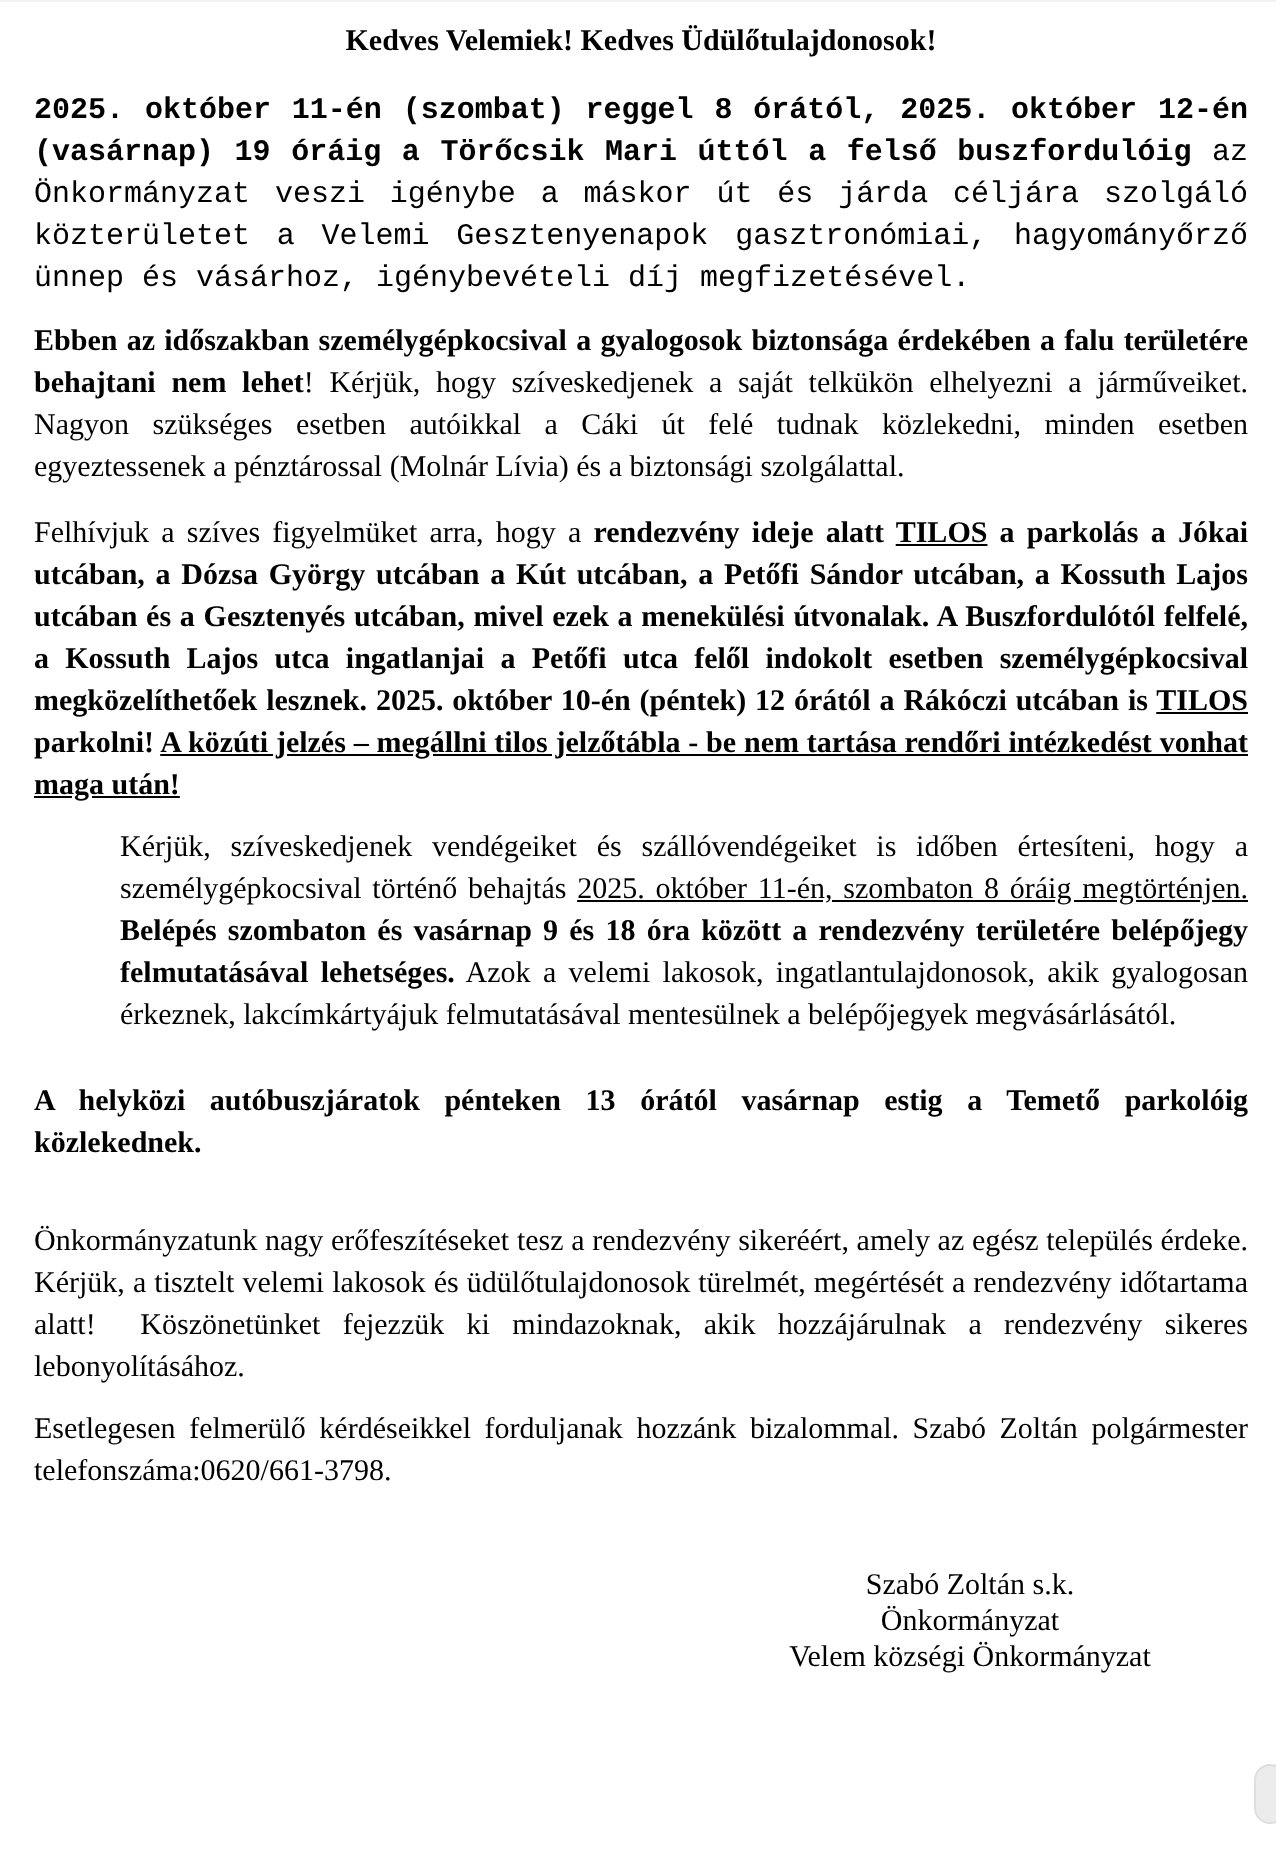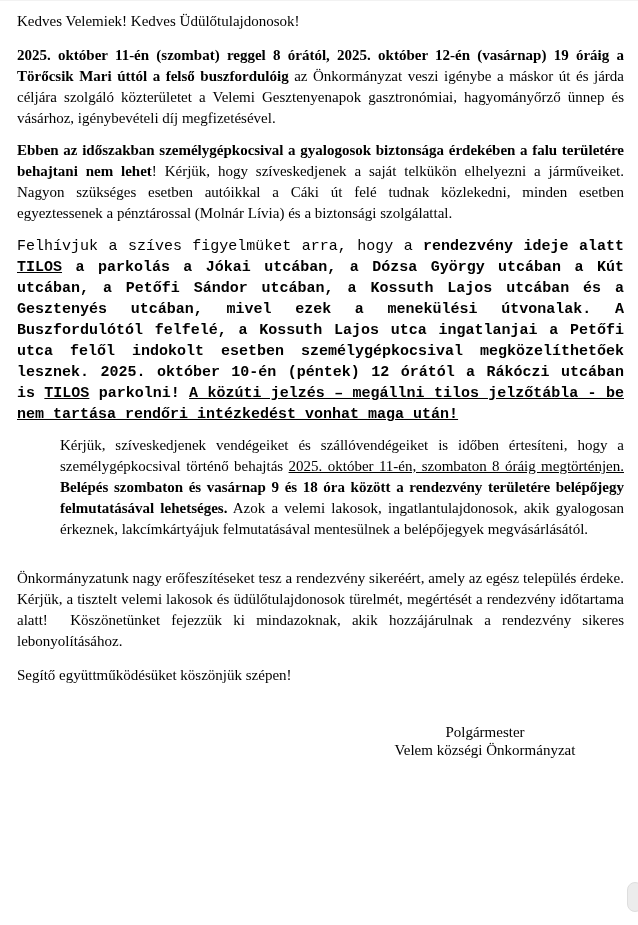--- a/index.html
+++ b/index.html
@@ -21,33 +21,33 @@
     position: absolute;
     top: 0; left: 0; right: 0;
     height: 1px;
     background: #f2f2f2;
   }
   .doc {
     padding: 11px 14px 0 17px;
   }
   .title {
     margin: 0;
-    font-weight: normal;
-    text-align: left;
+    font-weight: bold;
+    text-align: center;
   }
   .para {
     margin: 12px 0 0 0;
     text-align: justify;
   }
   .para span.b { font-weight: bold; }
   .para span.u { text-decoration: underline; }
   [data-pid="intro"]        { margin-top: 45px; }
-  [data-pid="occupation"]   { margin-top: 13px; }
+  [data-pid="occupation"]   { margin-top: 13px; font-family: Liberation Mono, monospace; }
   [data-pid="no-entry"]     { margin-top: 11px; font-family: Liberation Serif, serif; }
-  [data-pid="parking-ban"]  { margin-top: 12px; font-family: Liberation Mono, monospace; }
+  [data-pid="parking-ban"]  { margin-top: 12px; }
   [data-pid="guests"]       { margin-top: 10px; margin-left: 43px; }
   [data-pid="buses"]        { margin-top: 22px; }
   [data-pid="municipality"] { margin-top: 28px; }
   [data-pid="contact"]      { margin-top: 10px; }
   [data-pid="thanks"]       { margin-top: 13px; }
   [data-pid="dateline"]     { margin-top: 9px; }
   .signature {
     margin: 37px 0 0 333px;
     width: 270px;
     text-align: center;
@@ -70,23 +70,25 @@
 <div class="page-top-edge"></div>
 
 <div class="doc">
   <p class="title">Kedves Velemiek! Kedves Üdülőtulajdonosok!</p>
 
   <div id="paragraphs">
       <p class="para" data-pid="occupation"><span class="b">2025. október 11-én (szombat) reggel 8 órától, 2025. október 12-én (vasárnap) 19 óráig a Törőcsik Mari úttól a felső buszfordulóig</span><span> az Önkormányzat veszi igénybe a máskor út és járda céljára szolgáló közterületet a Velemi Gesztenyenapok gasztronómiai, hagyományőrző ünnep és vásárhoz, igénybevételi díj megfizetésével.</span></p>
       <p class="para" data-pid="no-entry"><span class="b">Ebben az időszakban személygépkocsival a gyalogosok biztonsága érdekében a falu területére behajtani nem lehet</span><span>! Kérjük, hogy szíveskedjenek a saját telkükön elhelyezni a járműveiket. Nagyon szükséges esetben autóikkal a Cáki út felé tudnak közlekedni, minden esetben egyeztessenek a pénztárossal (Molnár Lívia) és a biztonsági szolgálattal.</span></p>
       <p class="para" data-pid="parking-ban"><span>Felhívjuk a szíves figyelmüket arra, hogy a </span><span class="b">rendezvény ideje alatt </span><span class="b u">TILOS</span><span class="b"> a parkolás a Jókai utcában, a Dózsa György utcában a Kút utcában, a Petőfi Sándor utcában, a Kossuth Lajos utcában és a Gesztenyés utcában, mivel ezek a menekülési útvonalak. A Buszfordulótól felfelé, a Kossuth Lajos utca ingatlanjai a Petőfi utca felől indokolt esetben személygépkocsival megközelíthetőek lesznek. 2025. október 10-én (péntek) 12 órától a Rákóczi utcában is </span><span class="b u">TILOS</span><span class="b"> parkolni! </span><span class="b u">A közúti jelzés – megállni tilos jelzőtábla - be nem tartása rendőri intézkedést vonhat maga után!</span></p>
       <p class="para" data-pid="guests"><span>Kérjük, szíveskedjenek vendégeiket és szállóvendégeiket is időben értesíteni, hogy a személygépkocsival történő behajtás </span><span class="u">2025. október 11-én, szombaton 8 óráig megtörténjen.</span><span> </span><span class="b">Belépés szombaton és vasárnap 9 és 18 óra között a rendezvény területére belépőjegy felmutatásával lehetséges.</span><span> Azok a velemi lakosok, ingatlantulajdonosok, akik gyalogosan érkeznek, lakcímkártyájuk felmutatásával mentesülnek a belépőjegyek megvásárlásától.</span></p>
+      <p class="para" data-pid="buses"><span class="b">A helyközi autóbuszjáratok pénteken 13 órától vasárnap estig a Temető parkolóig közlekednek.</span></p>
       <p class="para" data-pid="municipality"><span>Önkormányzatunk nagy erőfeszítéseket tesz a rendezvény sikeréért, amely az egész település érdeke. Kérjük, a tisztelt velemi lakosok és üdülőtulajdonosok türelmét, megértését a rendezvény időtartama alatt! &nbsp;Köszönetünket fejezzük ki mindazoknak, akik hozzájárulnak a rendezvény sikeres lebonyolításához.</span></p>
-      <p class="para" data-pid="thanks"><span>Segítő együttműködésüket köszönjük szépen!</span></p>
+      <p class="para" data-pid="contact"><span>Esetlegesen felmerülő kérdéseikkel forduljanak hozzánk bizalommal. Szabó Zoltán polgármester telefonszáma:0620/661-3798.</span></p>
     </div>
 
   <div class="signature">
-    <div>Polgármester</div>
+    <div>Szabó Zoltán s.k.</div>
+    <div>Önkormányzat</div>
     <div>Velem községi Önkormányzat</div>
   </div>
 </div>
 
 <div class="scroll-thumb" style="background: rgb(236, 236, 236);"></div>
 
 </body></html>

